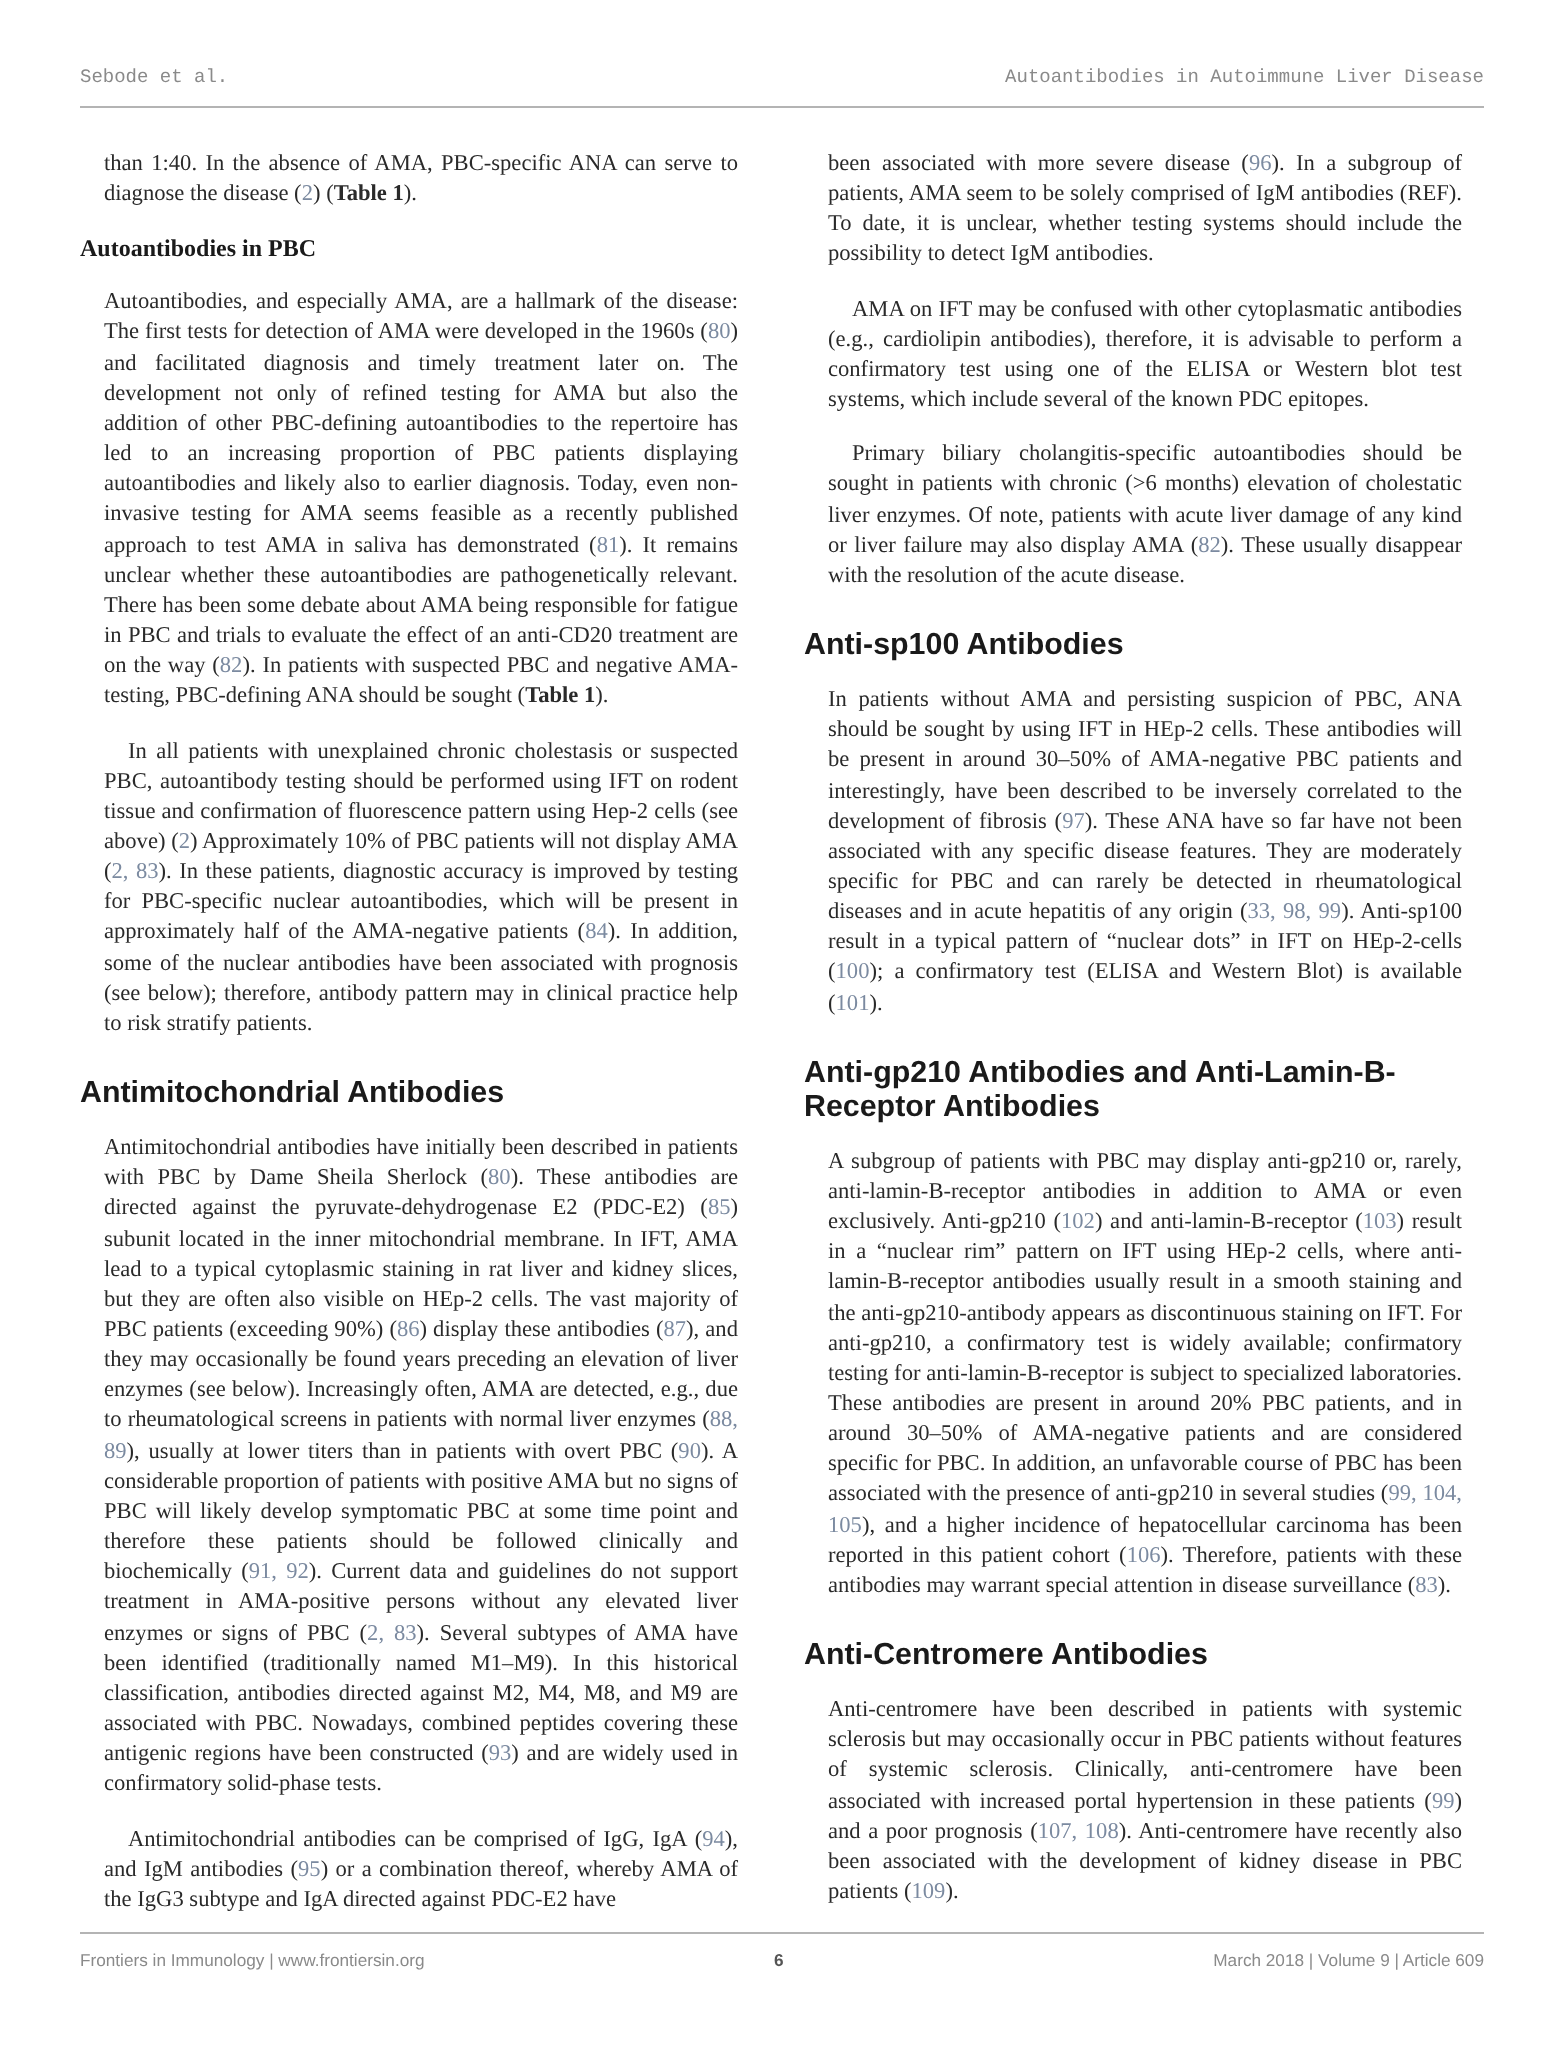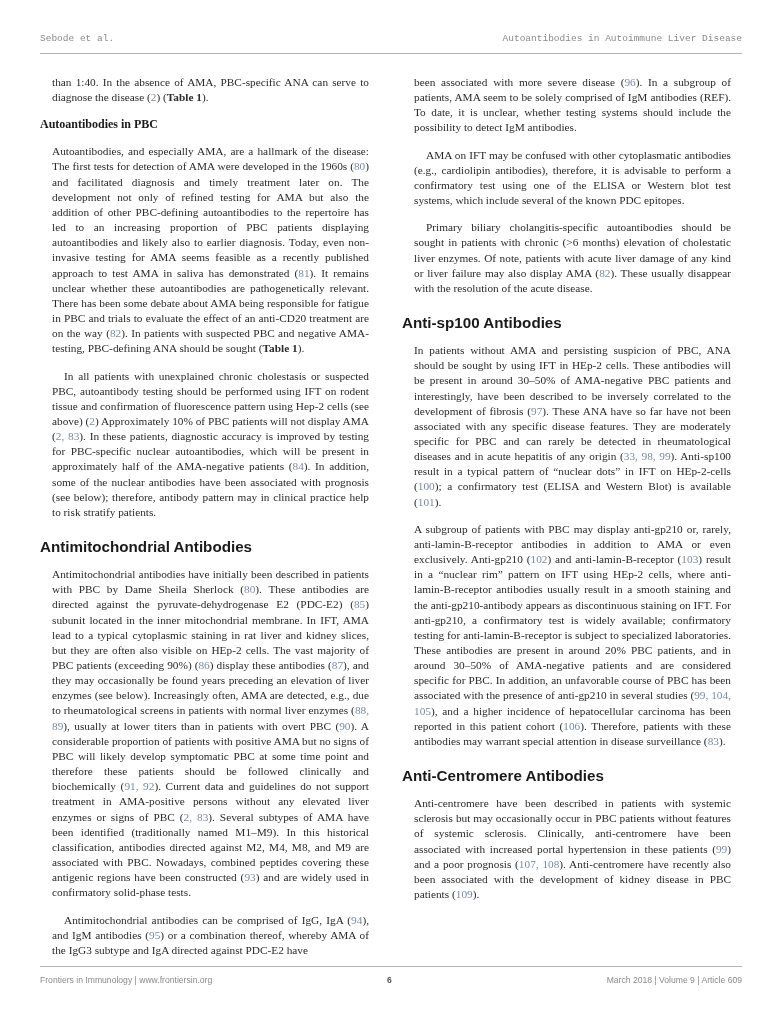--- a/index.html
+++ b/index.html
@@ -50,20 +50,21 @@
 </div>
 
 <div class="col right">
   <p><span>been associated with more severe disease (</span><a class="ref">96</a><span>). In a subgroup of patients, AMA seem to be solely comprised of IgM antibodies (REF). To date, it is unclear, whether testing systems should include the possibility to detect IgM antibodies.</span></p>
   <p class="ind">AMA on IFT may be confused with other cytoplasmatic antibodies (e.g., cardiolipin antibodies), therefore, it is advisable to perform a confirmatory test using one of the ELISA or Western blot test systems, which include several of the known PDC epitopes.</p>
   <p class="ind"><span>Primary biliary cholangitis-specific autoantibodies should be sought in patients with chronic (&gt;6 months) elevation of cholestatic liver enzymes. Of note, patients with acute liver damage of any kind or liver failure may also display AMA (</span><a class="ref">82</a><span>). These usually disappear with the resolution of the acute disease.</span></p>
 
   <h2 class="sec">Anti-sp100 Antibodies</h2>
   <p><span>In patients without AMA and persisting suspicion of PBC, ANA should be sought by using IFT in HEp-2 cells. These antibodies will be present in around 30–50% of AMA-negative PBC patients and interestingly, have been described to be inversely correlated to the development of fibrosis (</span><a class="ref">97</a><span>). These ANA have so far have not been associated with any specific disease features. They are moderately specific for PBC and can rarely be detected in rheumatological diseases and in acute hepatitis of any origin (</span><a class="ref">33, 98, 99</a><span>). Anti-sp100 result in a typical pattern of “nuclear dots” in IFT on HEp-2-cells (</span><a class="ref">100</a><span>); a confirmatory test (ELISA and Western Blot) is available (</span><a class="ref">101</a><span>).</span></p>
 
+  <h2 class="sec">Anti-gp210 Antibodies and Anti-Lamin-B-Receptor Antibodies</h2>
   <p><span>A subgroup of patients with PBC may display anti-gp210 or, rarely, anti-lamin-B-receptor antibodies in addition to AMA or even exclusively. Anti-gp210 (</span><a class="ref">102</a><span>) and anti-lamin-B-receptor (</span><a class="ref">103</a><span>) result in a “nuclear rim” pattern on IFT using HEp-2 cells, where anti-lamin-B-receptor antibodies usually result in a smooth staining and the anti-gp210-antibody appears as discontinuous staining on IFT. For anti-gp210, a confirmatory test is widely available; confirmatory testing for anti-lamin-B-receptor is subject to specialized laboratories. These antibodies are present in around 20% PBC patients, and in around 30–50% of AMA-negative patients and are considered specific for PBC. In addition, an unfavorable course of PBC has been associated with the presence of anti-gp210 in several studies (</span><a class="ref">99, 104, 105</a><span>), and a higher incidence of hepatocellular carcinoma has been reported in this patient cohort (</span><a class="ref">106</a><span>). Therefore, patients with these antibodies may warrant special attention in disease surveillance (</span><a class="ref">83</a><span>).</span></p>
 
   <h2 class="sec">Anti-Centromere Antibodies</h2>
   <p><span>Anti-centromere have been described in patients with systemic sclerosis but may occasionally occur in PBC patients without features of systemic sclerosis. Clinically, anti-centromere have been associated with increased portal hypertension in these patients (</span><a class="ref">99</a><span>) and a poor prognosis (</span><a class="ref">107, 108</a><span>). Anti-centromere have recently also been associated with the development of kidney disease in PBC patients (</span><a class="ref">109</a><span>).</span></p>
 </div>
 
 <div class="rule" style="top:966px;"></div>
 <div class="ftr">
   <span class="l">Frontiers in Immunology | www.frontiersin.org</span>
   <span class="c">6</span>

